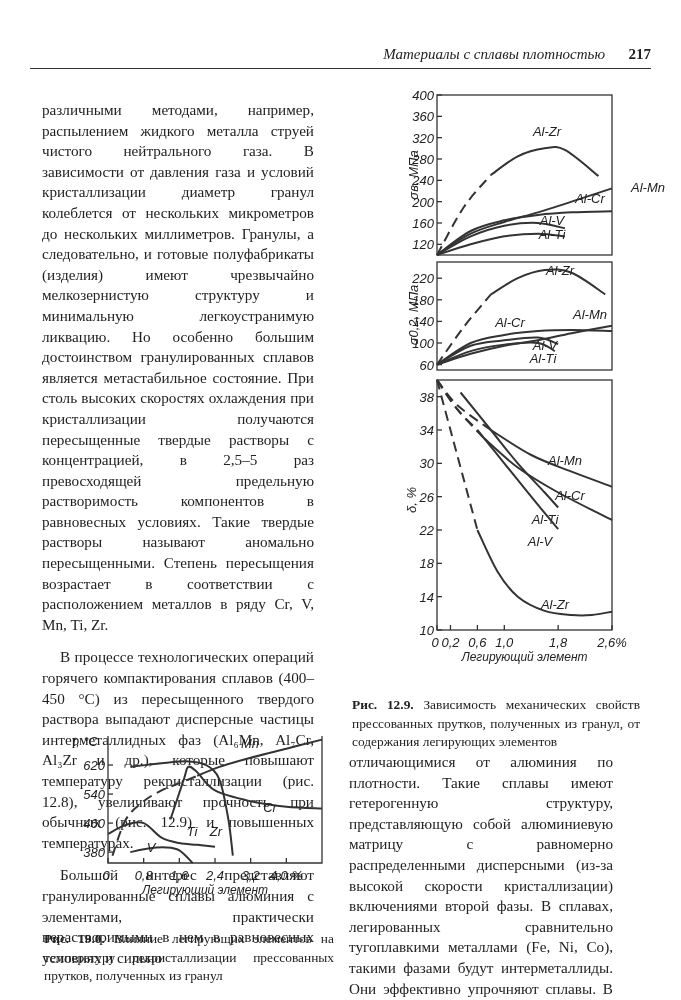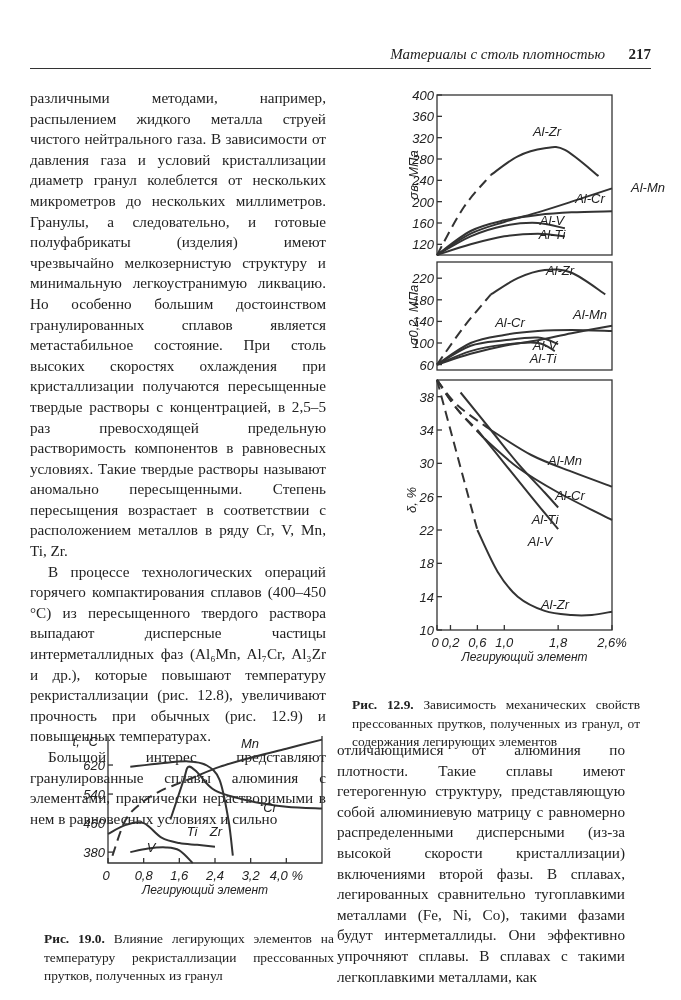--- a/index.html
+++ b/index.html
@@ -2,38 +2,38 @@
 <html><head>
   <meta charset="utf-8">
   <style>
     html, body { margin:0; padding:0; background:#fff; }
     body { width:681px; height:1000px; position:relative; overflow:hidden;
            font-family:"Liberation Serif", "DejaVu Serif", serif; color:#222; }
     .header { position:absolute; left:30px; right:30px; top:40px; height:28px; border-bottom:1px solid #333; }
     .header .title { position:absolute; right:46px; top:6px; font-style:italic; font-size:15px; }
     .header .pnum { position:absolute; right:0; top:6px; font-weight:bold; font-size:15px; }
     .col { position:absolute; font-size:15.2px; line-height:20.6px; text-align:justify; }
-    .col p { margin:0; }
+    .col p { margin:12px; }
     .col p.ind { text-indent:18px; }
     #colL { left:30px; top:88px; width:296px; }
     #colR { left:337px; top:740px; width:288px; }
     .caption { position:absolute; font-size:13.4px; line-height:18.5px; text-align:justify;margin-top:32px; }
     .caption b { font-weight:bold; }
     #cap9 { left:352px; top:664px; width:288px; }
     #cap8 { left:44px; top:898px; width:290px; }
     svg text { font-family:"Liberation Sans", "DejaVu Sans", sans-serif; font-style:italic; fill:#222; }
     svg .axis { stroke:#333; stroke-width:1.3; fill:none; }
     svg .curve { stroke:#333; stroke-width:2; fill:none; }
     svg .dash { stroke:#333; stroke-width:2; fill:none; stroke-dasharray:10 6; }
   </style>
 </head>
 <body>
 
 <div class="header">
-  <span class="title">Материалы с столь плотностью</span>
+  <span class="title">Материалы с сплавы плотностью</span>
   <span class="pnum">217</span>
 </div>
 
 <div id="colL" class="col">
   <p>различными методами, например, распылением жидкого металла струей чистого нейтрального газа. В зависимости от давления газа и условий кристаллизации диаметр гранул колеблется от нескольких микрометров до нескольких миллиметров. Гранулы, а следовательно, и готовые полуфабрикаты (изделия) имеют чрезвычайно мелкозернистую структуру и минимальную легкоустранимую ликвацию. Но особенно большим достоинством гранулированных сплавов является метастабильное состояние. При столь высоких скоростях охлаждения при кристаллизации получаются пересыщенные твердые растворы с концентрацией, в 2,5–5 раз превосходящей предельную растворимость компонентов в равновесных условиях. Такие твердые растворы называют аномально пересыщенными. Степень пересыщения возрастает в соответствии с расположением металлов в ряду Cr, V, Mn, Ti, Zr.</p>
   <p class="ind">В процессе технологических операций горячего компактирования сплавов (400–450 °C) из пересыщенного твердого раствора выпадают дисперсные частицы интерметаллидных фаз (Al₆Mn, Al₇Cr, Al₃Zr и др.), которые повышают температуру рекристаллизации (рис. 12.8), увеличивают прочность при обычных (рис. 12.9) и повышенных температурах.</p>
   <p class="ind">Большой интерес представляют гранулированные сплавы алюминия с элементами, практически нерастворимыми в нем в равновесных условиях и сильно</p>
 </div>
 
 <div id="colR" class="col">

